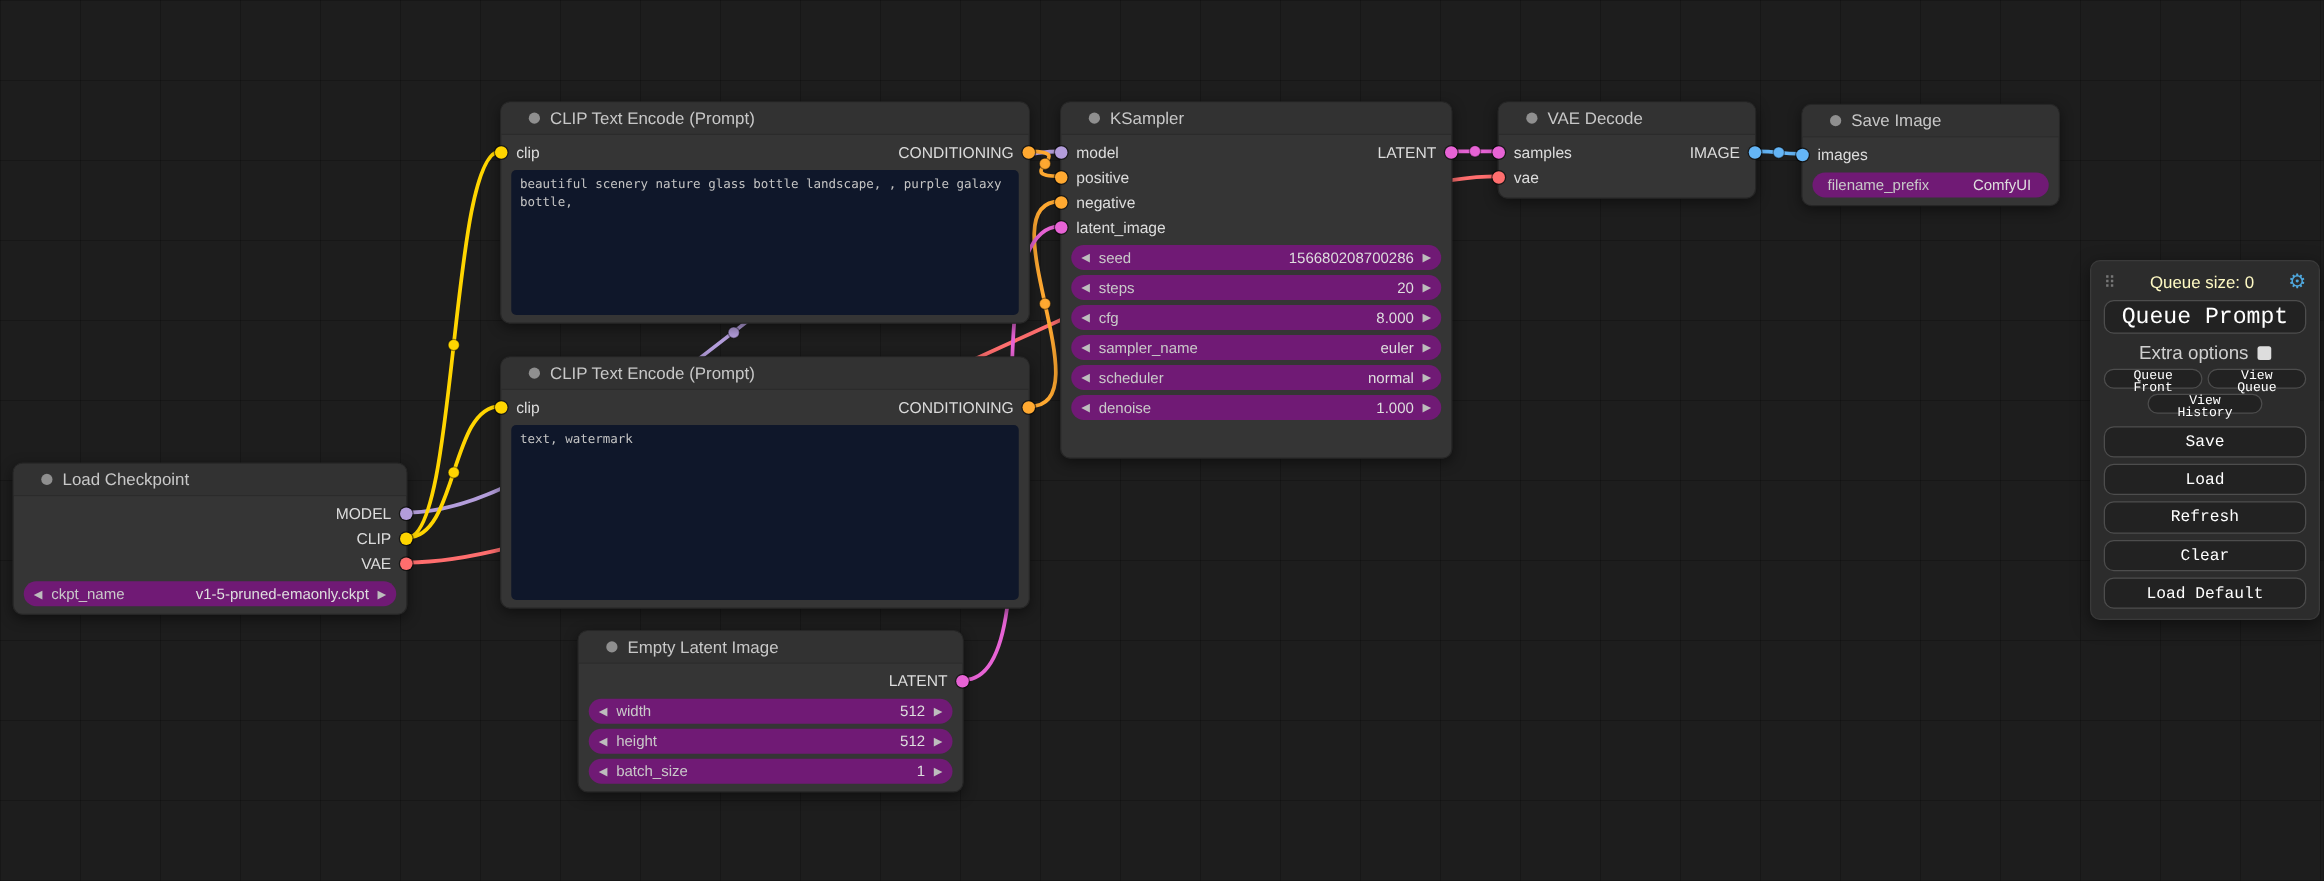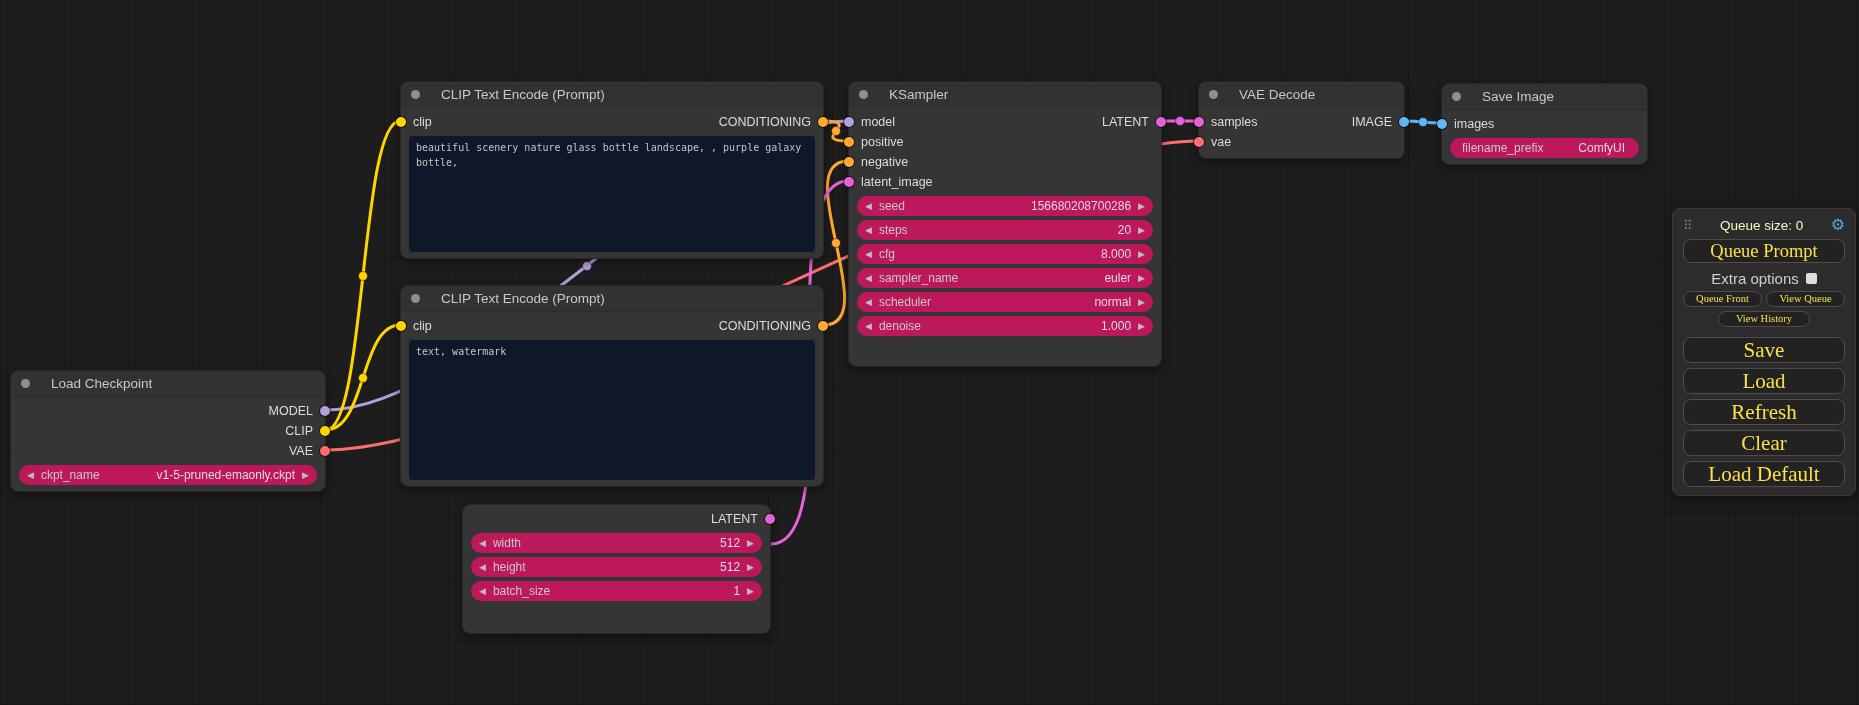--- a/index.html
+++ b/index.html
@@ -3,53 +3,53 @@
 <meta charset="utf-8">
 <style>
   *{margin:0;padding:0;box-sizing:border-box;}
   html,body{width:1859px;height:705px;overflow:hidden;background:#161616;font-family:"Liberation Sans",sans-serif;}
   .canvas{position:relative;width:1859px;height:705px;overflow:hidden;background-color:#1d1d1d;
     background-image:linear-gradient(rgba(0,0,0,0.22) 1px,transparent 1px),linear-gradient(90deg,rgba(0,0,0,0.22) 1px,transparent 1px);
     background-size:64px 64px;}
   .wires{position:absolute;left:0;top:0;z-index:1;pointer-events:none;}
   .node{position:absolute;z-index:2;background:#353535;border:1px solid #262626;border-radius:8px;
     box-shadow:0 3px 10px rgba(0,0,0,0.45);}
-  .node-header{height:26px;display:flex;align-items:center;gap:21px;padding:0 10px;background:#323232;
+  .node-header{height:26px;display:flex;align-items:center;gap:8px;padding:0 22px;background:#323232;
     border-radius:7px 7px 0 0;border-bottom:1px solid #2b2b2b;text-align:right;}
   .collapse-dot{width:9px;height:9px;border-radius:50%;background:#8f8f8f;flex:none;}
   .node-title{color:#c8c8c8;font-size:13.5px;white-space:nowrap;}
   .node-body{padding:4px 0 8px;}
   .row{position:relative;height:20px;display:flex;align-items:center;padding:0 12px;color:#dcdcdc;font-size:12.5px;justify-content:center;}
   .in-label{margin-right:auto;}
   .out-label{margin-left:auto;}
   .port-dot{position:absolute;width:10px;height:10px;border-radius:50%;top:50%;transform:translateY(-50%);
     box-shadow:0 0 0 1px rgba(0,0,0,0.55);}
   .port-dot.in{left:-5px;}
   .port-dot.out{right:-5px;}
-  .widget{height:20px;margin:4px 8px 0;background:#be185d;border-radius:10px;display:flex;align-items:center;
+  .widget{height:20px;margin:4px 8px 0;background:#701a75;border-radius:10px;display:flex;align-items:center;
     padding:0 8px;color:#c9c9c9;font-size:12px;white-space:nowrap;}
   .widget .arrow{font-size:9px;color:#bdbdbd;flex:none;line-height:1;}
   .widget .w-label{margin-left:7px;overflow:hidden;text-overflow:ellipsis;}
   .widget .w-value{margin-left:auto;margin-right:7px;color:#dedede;}
   .widget.no-arrows{padding:0 12px;}
   .widget.no-arrows .w-value{margin-right:2px;}
   .toggle-dot{width:9px;height:9px;border-radius:50%;margin-left:6px;flex:none;}
   .textarea{margin:4px 8px 0;background:#0f172a;border-radius:4px;padding:5px 7px;color:#c4c4c4;
     font-family:"DejaVu Sans Mono",monospace;font-size:10px;line-height:1.45;white-space:pre-wrap;overflow:hidden;}
   
   .queue-panel{position:absolute;z-index:3;background:#2c2c2c;border:1px solid #3a3a3a;border-radius:8px;
     box-shadow:0 4px 14px rgba(0,0,0,0.5);padding:8px 10px;display:flex;flex-direction:column;}
   .qp-top{display:flex;align-items:center;height:18px;margin-bottom:6px;}
   .drag-handle{color:#777;font-size:13px;line-height:1;cursor:grab;}
   .queue-size{flex:1;text-align:center;color:#fef9c3;font-size:13.5px;}
   .gear{font-size:16px;line-height:1;cursor:pointer;}
-  .qp-btn{background:#222;border:1px solid #4d4d4d;border-radius:8px;color:#fde047;cursor:pointer;
-    font-family:Liberation Serif, serif;}
+  .qp-btn{background:#222;border:1px solid #4d4d4d;border-radius:8px;color:#ffffff;cursor:pointer;
+    font-family:Liberation Mono, monospace;}
   .qp-btn.big{height:27px;font-size:18.5px;width:100%;margin-bottom:7px;}
-  .qp-btn.med{height:26px;font-size:21px;width:100%;margin-top:5px;}
+  .qp-btn.med{height:26px;font-size:13px;width:100%;margin-top:5px;}
   .extra-row{display:flex;align-items:center;justify-content:center;gap:7px;color:#cfcfcf;font-size:15px;height:18px;margin-bottom:4px;}
   .checkbox{width:11px;height:11px;background:#ddd;border-radius:2px;display:inline-block;cursor:pointer;}
   .small-row{display:flex;gap:4px;margin-bottom:4px;}
   .small-row.center{justify-content:center;margin-bottom:10px;}
   .qp-btn.small{height:16px;font-size:10.5px;border-radius:9px;padding:0 8px;flex:1;line-height:1;}
   .qp-btn.small.fixed{flex:none;width:92px;}
 </style>
 </head>
 <body>
 
@@ -133,20 +133,24 @@
         <span class="port-dot in" style="background: rgb(255, 213, 0);"></span>
         <span class="in-label">clip</span>
         <span class="out-label">CONDITIONING</span>
         <span class="port-dot out" style="background: rgb(255, 169, 49);"></span>
       </div>
       <div class="textarea" style="height:140px">text, watermark</div>
     </div>
   </div>
 
   <div class="node" style="left:462px;top:504px;width:309px;height:130px">
+    <div class="node-header">
+      <span class="collapse-dot"></span>
+      <span class="node-title">Empty Latent Image</span>
+    </div>
     <div class="node-body">
       <div class="row">
         <span class="out-label">LATENT</span>
         <span class="port-dot out" style="background: rgb(231, 99, 213);"></span>
       </div>
       <div class="widget">
         <span class="arrow">◀</span>
         <span class="w-label">width</span>
         <span class="w-value">512</span>
         <span class="arrow">▶</span>

